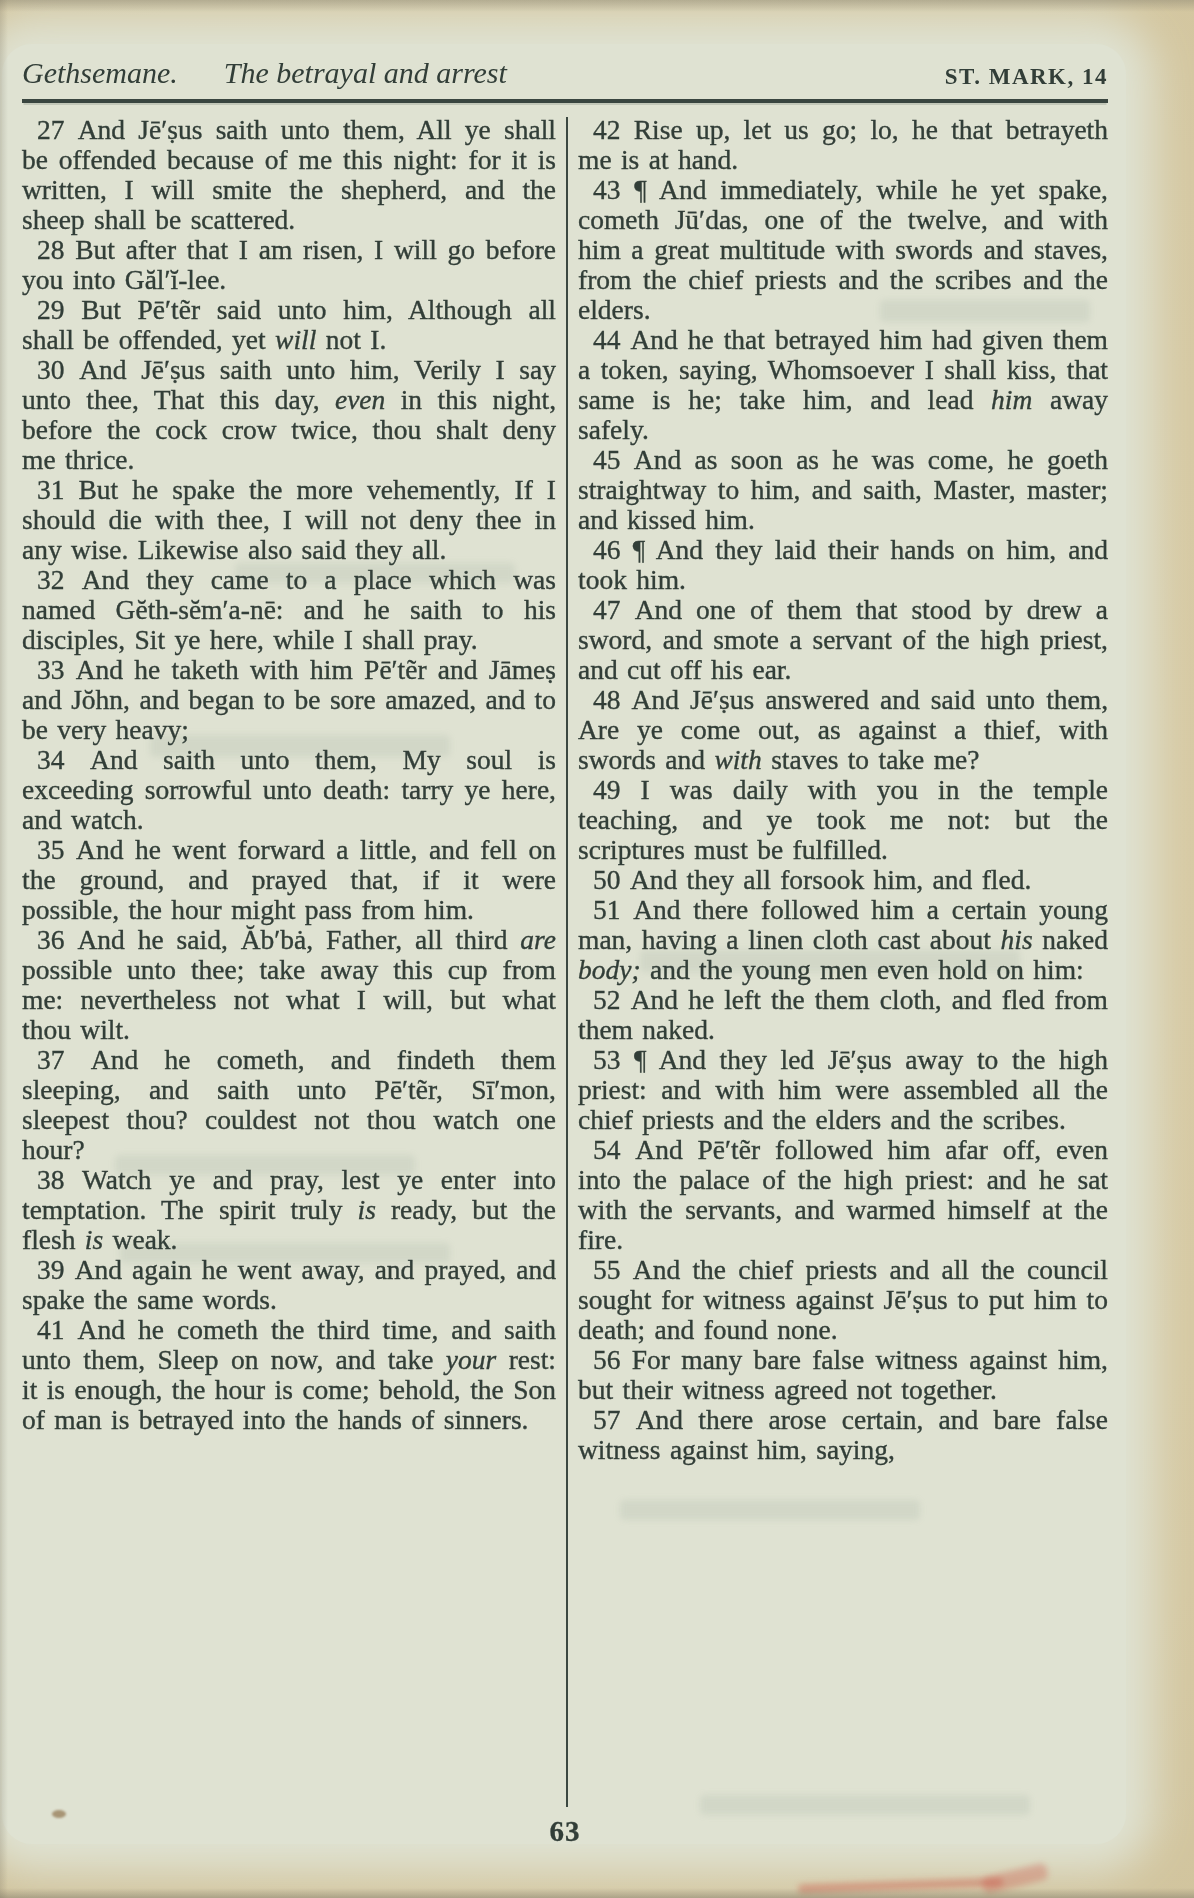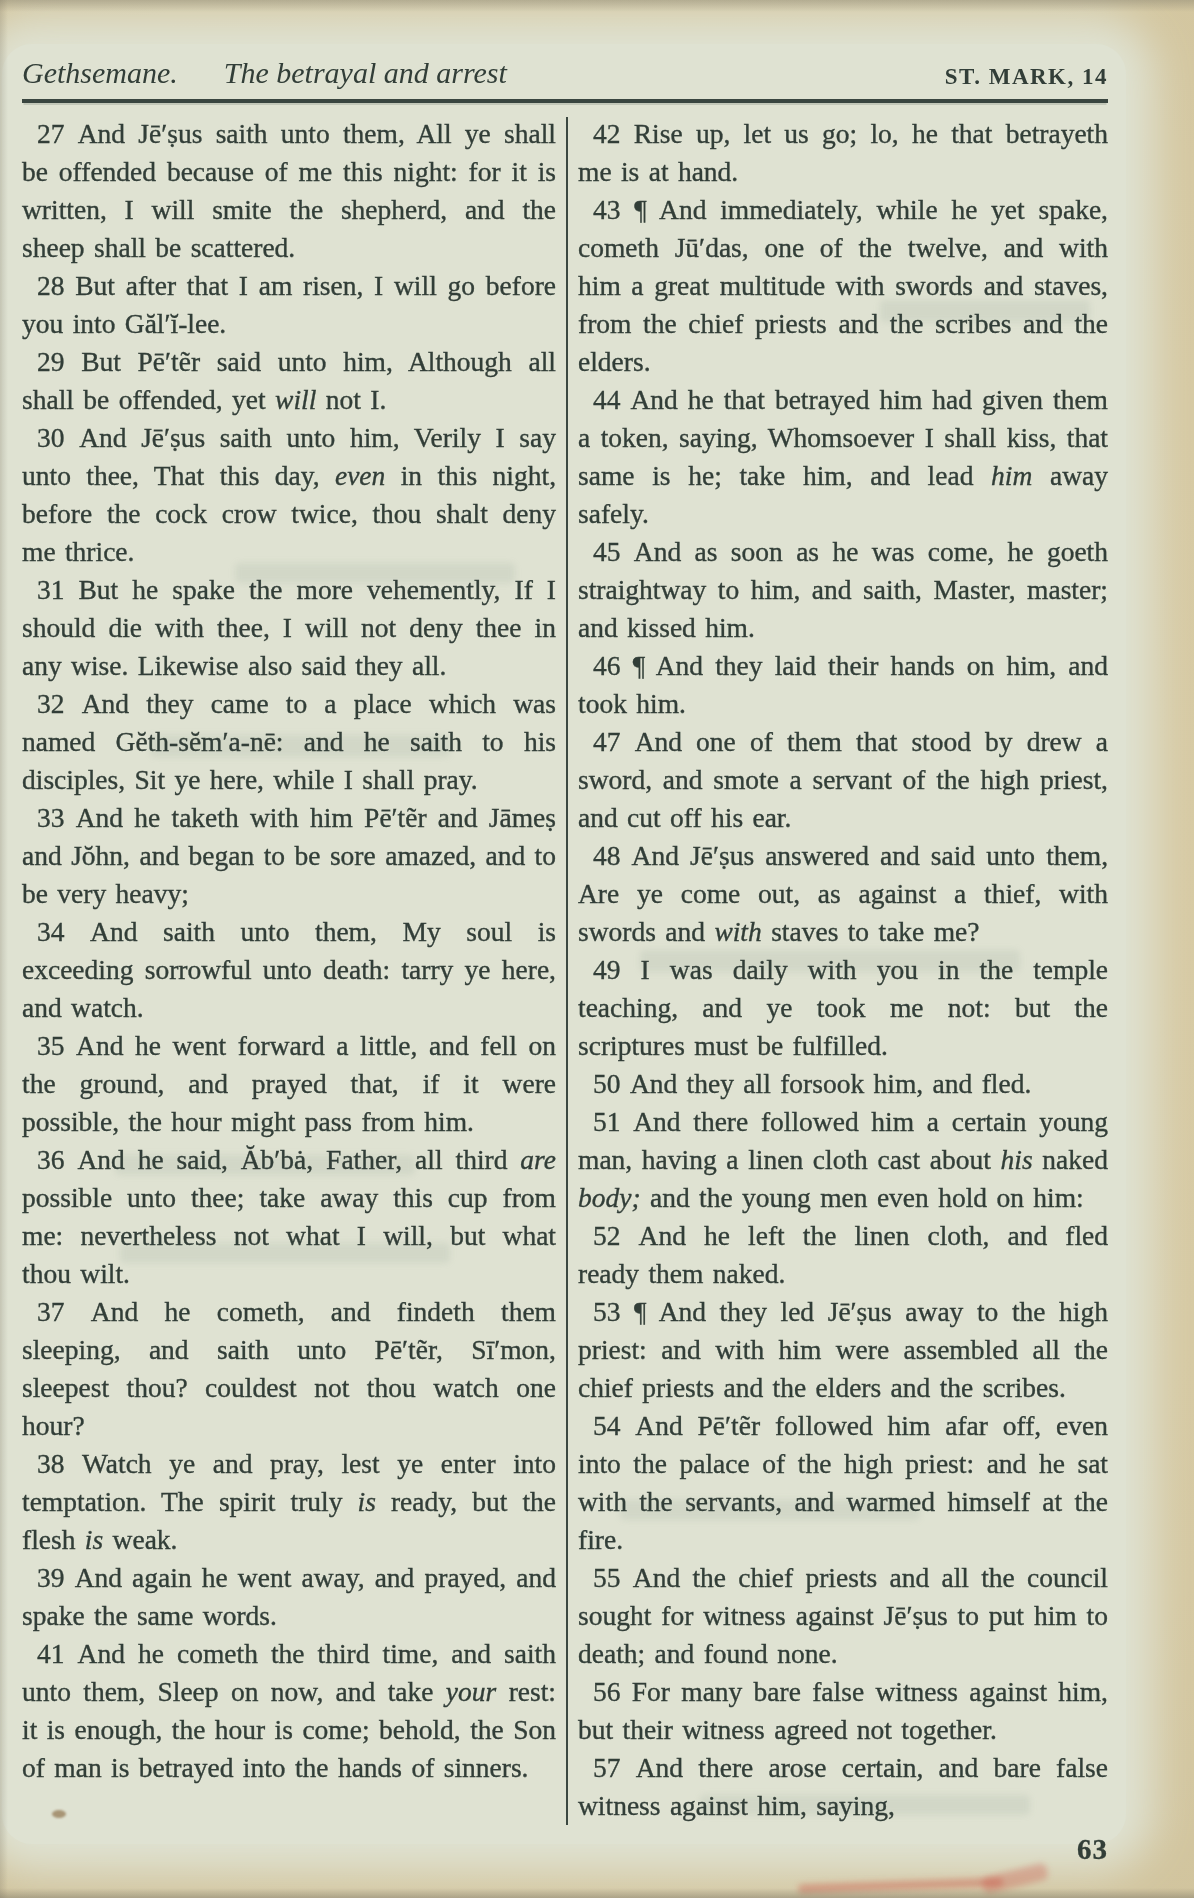--- a/index.html
+++ b/index.html
@@ -22,30 +22,30 @@
   }
   .ghost{position:absolute;background:rgba(124,150,134,.13);filter:blur(3px);border-radius:5px;}
   .content{position:absolute;left:22px;top:56px;width:1086px;}
   .header-row{display:flex;align-items:flex-end;white-space:nowrap;}
   .h-place{font-style:italic;font-size:30px;}
   .h-subject{font-style:italic;font-size:30px;margin-left:46px;}
   .h-book{margin-left:auto;font-weight:bold;font-size:23px;letter-spacing:1.5px;}
   .rule{height:4px;background:#39453f;margin-top:9px;box-shadow:0 3px 0 -1.5px rgba(57,69,63,.35);}
   .cols{display:flex;margin-top:12px;}
   .col{
-    font-size:27.5px;line-height:38px;text-align:justify;
+    font-size:27.5px;line-height:30px;text-align:justify;
     -webkit-text-stroke:.35px currentColor;word-spacing:2.5px;
     min-height:1692px;
   }
   .col-left{width:534px;}
   .col-right{width:530px;font-family:Liberation Serif, serif;}
   .vdiv{width:2px;background:#3c4841;margin:2px 10px 0 10px;align-self:stretch;}
   p.verse{margin:0;text-indent:15px;}
   p.verse em{font-style:italic;}
-  .page-num{text-align:right;font-weight:bold;font-size:29px;margin-top:8px;letter-spacing:1px;
+  .page-num{text-align:center;font-weight:bold;font-size:29px;margin-top:8px;letter-spacing:1px;
     -webkit-text-stroke:.3px currentColor;}
   .red-smudge-1{position:absolute;left:798px;top:1881px;width:205px;height:9px;
     background:rgba(199,70,58,.38);filter:blur(3px);transform:rotate(-2deg);border-radius:5px;}
   .red-smudge-2{position:absolute;left:982px;top:1870px;width:66px;height:17px;
     background:rgba(199,70,58,.30);filter:blur(3px);transform:rotate(-14deg);border-radius:6px;}
   .speck{position:absolute;left:52px;top:1810px;width:14px;height:8px;
     background:rgba(122,86,42,.55);border-radius:50%;filter:blur(1px);}
 </style>
 </head>
 <body>
@@ -92,21 +92,21 @@
         <p class="verse">42&nbsp;<span>Rise up, let us go; lo, he that betrayeth me is at hand.</span></p>
         <p class="verse">43&nbsp;¶ <span>And immediately, while he yet spake, cometh Jū′das, one of the twelve, and with him a great multitude with swords and staves, from the chief priests and the scribes and the elders.</span></p>
         <p class="verse">44&nbsp;<span>And he that betrayed him had given them a token, saying, Whomsoever I shall kiss, that same is he; take him, and lead </span><em>him</em><span> away safely.</span></p>
         <p class="verse">45&nbsp;<span>And as soon as he was come, he goeth straightway to him, and saith, Master, master; and kissed him.</span></p>
         <p class="verse">46&nbsp;¶ <span>And they laid their hands on him, and took him.</span></p>
         <p class="verse">47&nbsp;<span>And one of them that stood by drew a sword, and smote a servant of the high priest, and cut off his ear.</span></p>
         <p class="verse">48&nbsp;<span>And Jē′ṣus answered and said unto them, Are ye come out, as against a thief, with swords and </span><em>with</em><span> staves to take me?</span></p>
         <p class="verse">49&nbsp;<span>I was daily with you in the temple teaching, and ye took me not: but the scriptures must be fulfilled.</span></p>
         <p class="verse">50&nbsp;<span>And they all forsook him, and fled.</span></p>
         <p class="verse">51&nbsp;<span>And there followed him a certain young man, having a linen cloth cast about </span><em>his</em><span> naked </span><em>body;</em><span> and the young men even hold on him:</span></p>
-        <p class="verse">52&nbsp;<span>And he left the linen cloth, and fled ready them naked.</span></p>
+        <p class="verse">52&nbsp;<span>And he left the them cloth, and fled from them naked.</span></p>
         <p class="verse">53&nbsp;¶ <span>And they led Jē′ṣus away to the high priest: and with him were assembled all the chief priests and the elders and the scribes.</span></p>
         <p class="verse">54&nbsp;<span>And Pē′tẽr followed him afar off, even into the palace of the high priest: and he sat with the servants, and warmed himself at the fire.</span></p>
         <p class="verse">55&nbsp;<span>And the chief priests and all the council sought for witness against Jē′ṣus to put him to death; and found none.</span></p>
         <p class="verse">56&nbsp;<span>For many bare false witness against him, but their witness agreed not together.</span></p>
         <p class="verse">57&nbsp;<span>And there arose certain, and bare false witness against him, saying,</span></p>
       </div>
   </div>
   <div class="page-num">63</div>
 </div>
 

